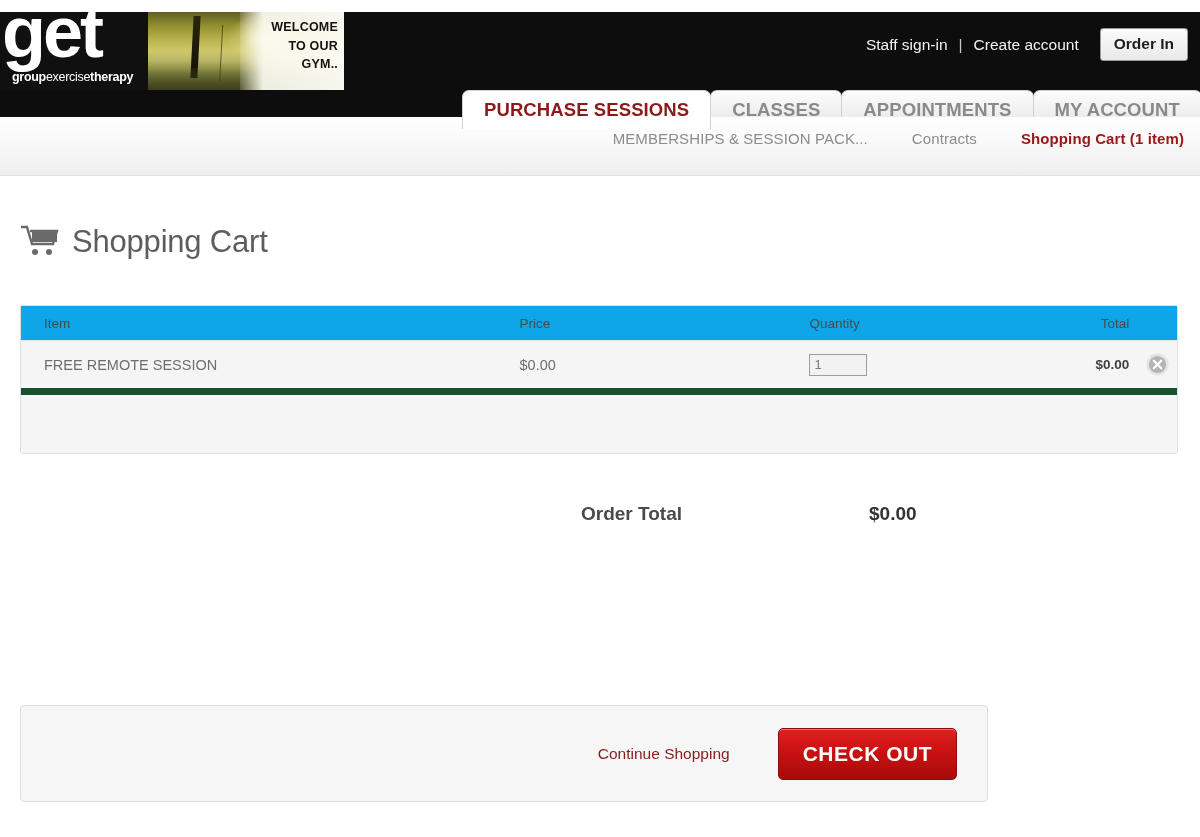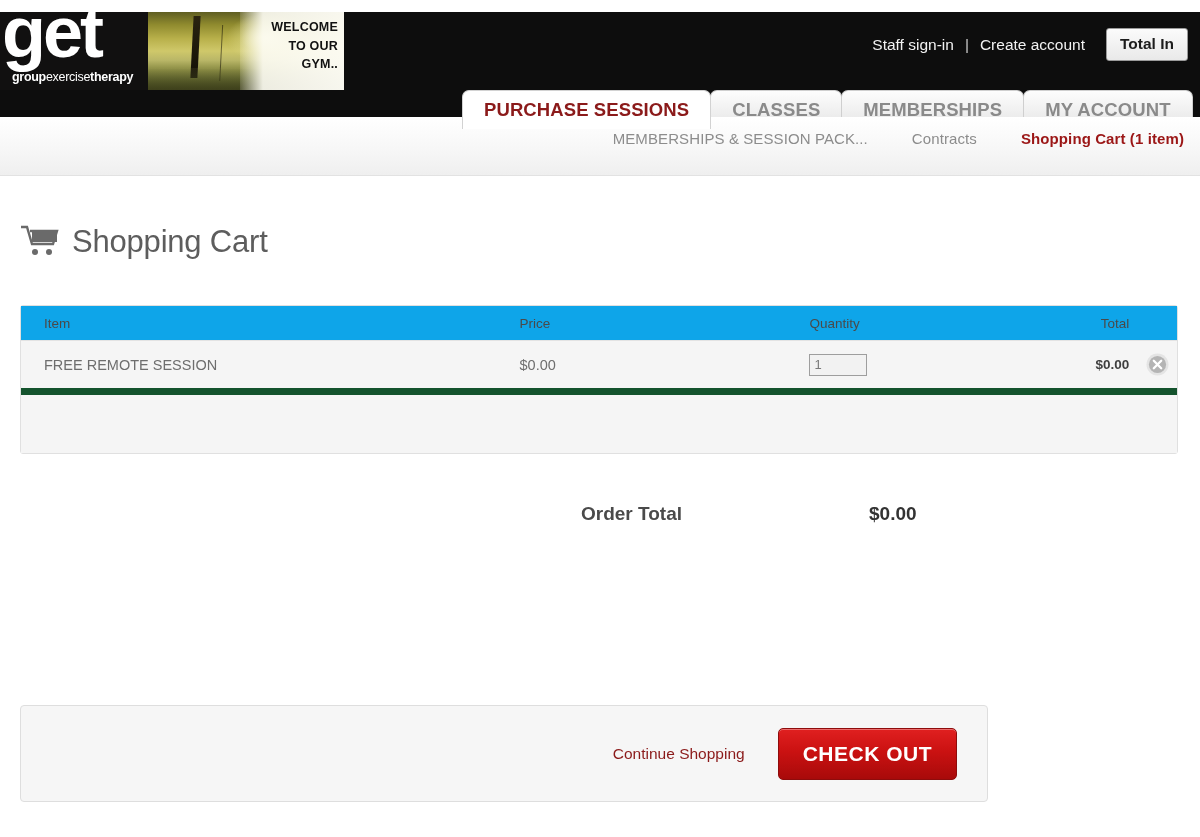--- a/index.html
+++ b/index.html
@@ -327,21 +327,21 @@
     border: 1px solid #dedede;
     border-radius: 4px;
     box-sizing: border-box;
   }
   .action-inner {
     position: absolute;
     right: 30px; top: 0;
     height: 95px;
     display: flex;
     align-items: center;
-    gap: 33px;
+    gap: 48px;
   }
   .continue-link {
     font-size: 15.5px;
     color: #8b1a1a;
     text-decoration: none;
     cursor: pointer;
     white-space: nowrap;
   }
   .checkout-btn {
     background: linear-gradient(to bottom, #e02020 0%, #cc1212 42%, #a80a0a 100%);
@@ -374,27 +374,27 @@
       <div>WELCOME</div>
       <div>TO OUR</div>
       <div>GYM..</div>
     </div>
   </div>
 
   <div class="account-links">
     <a class="acct-link" href="#">Staff sign-in</a>
     <span class="acct-sep">|</span>
     <a class="acct-link" href="#">Create account</a>
-    <button class="signin-btn">Total In</button>
+    <button class="signin-btn">Order In</button>
   </div>
 
   <div class="tabs">
     <div class="tab active">PURCHASE SESSIONS</div>
     <div class="tab">CLASSES</div>
-    <div class="tab">MEMBERSHIPS</div>
+    <div class="tab">APPOINTMENTS</div>
     <div class="tab">MY ACCOUNT</div>
   </div>
 </div>
 
 <div class="subnav">
   <div class="subnav-inner">
     <a class="subnav-item" href="#">MEMBERSHIPS &amp; SESSION PACK...</a>
     <a class="subnav-item" href="#">Contracts</a>
     <a class="subnav-item current" href="#">Shopping Cart (1 item)</a>
   </div>

